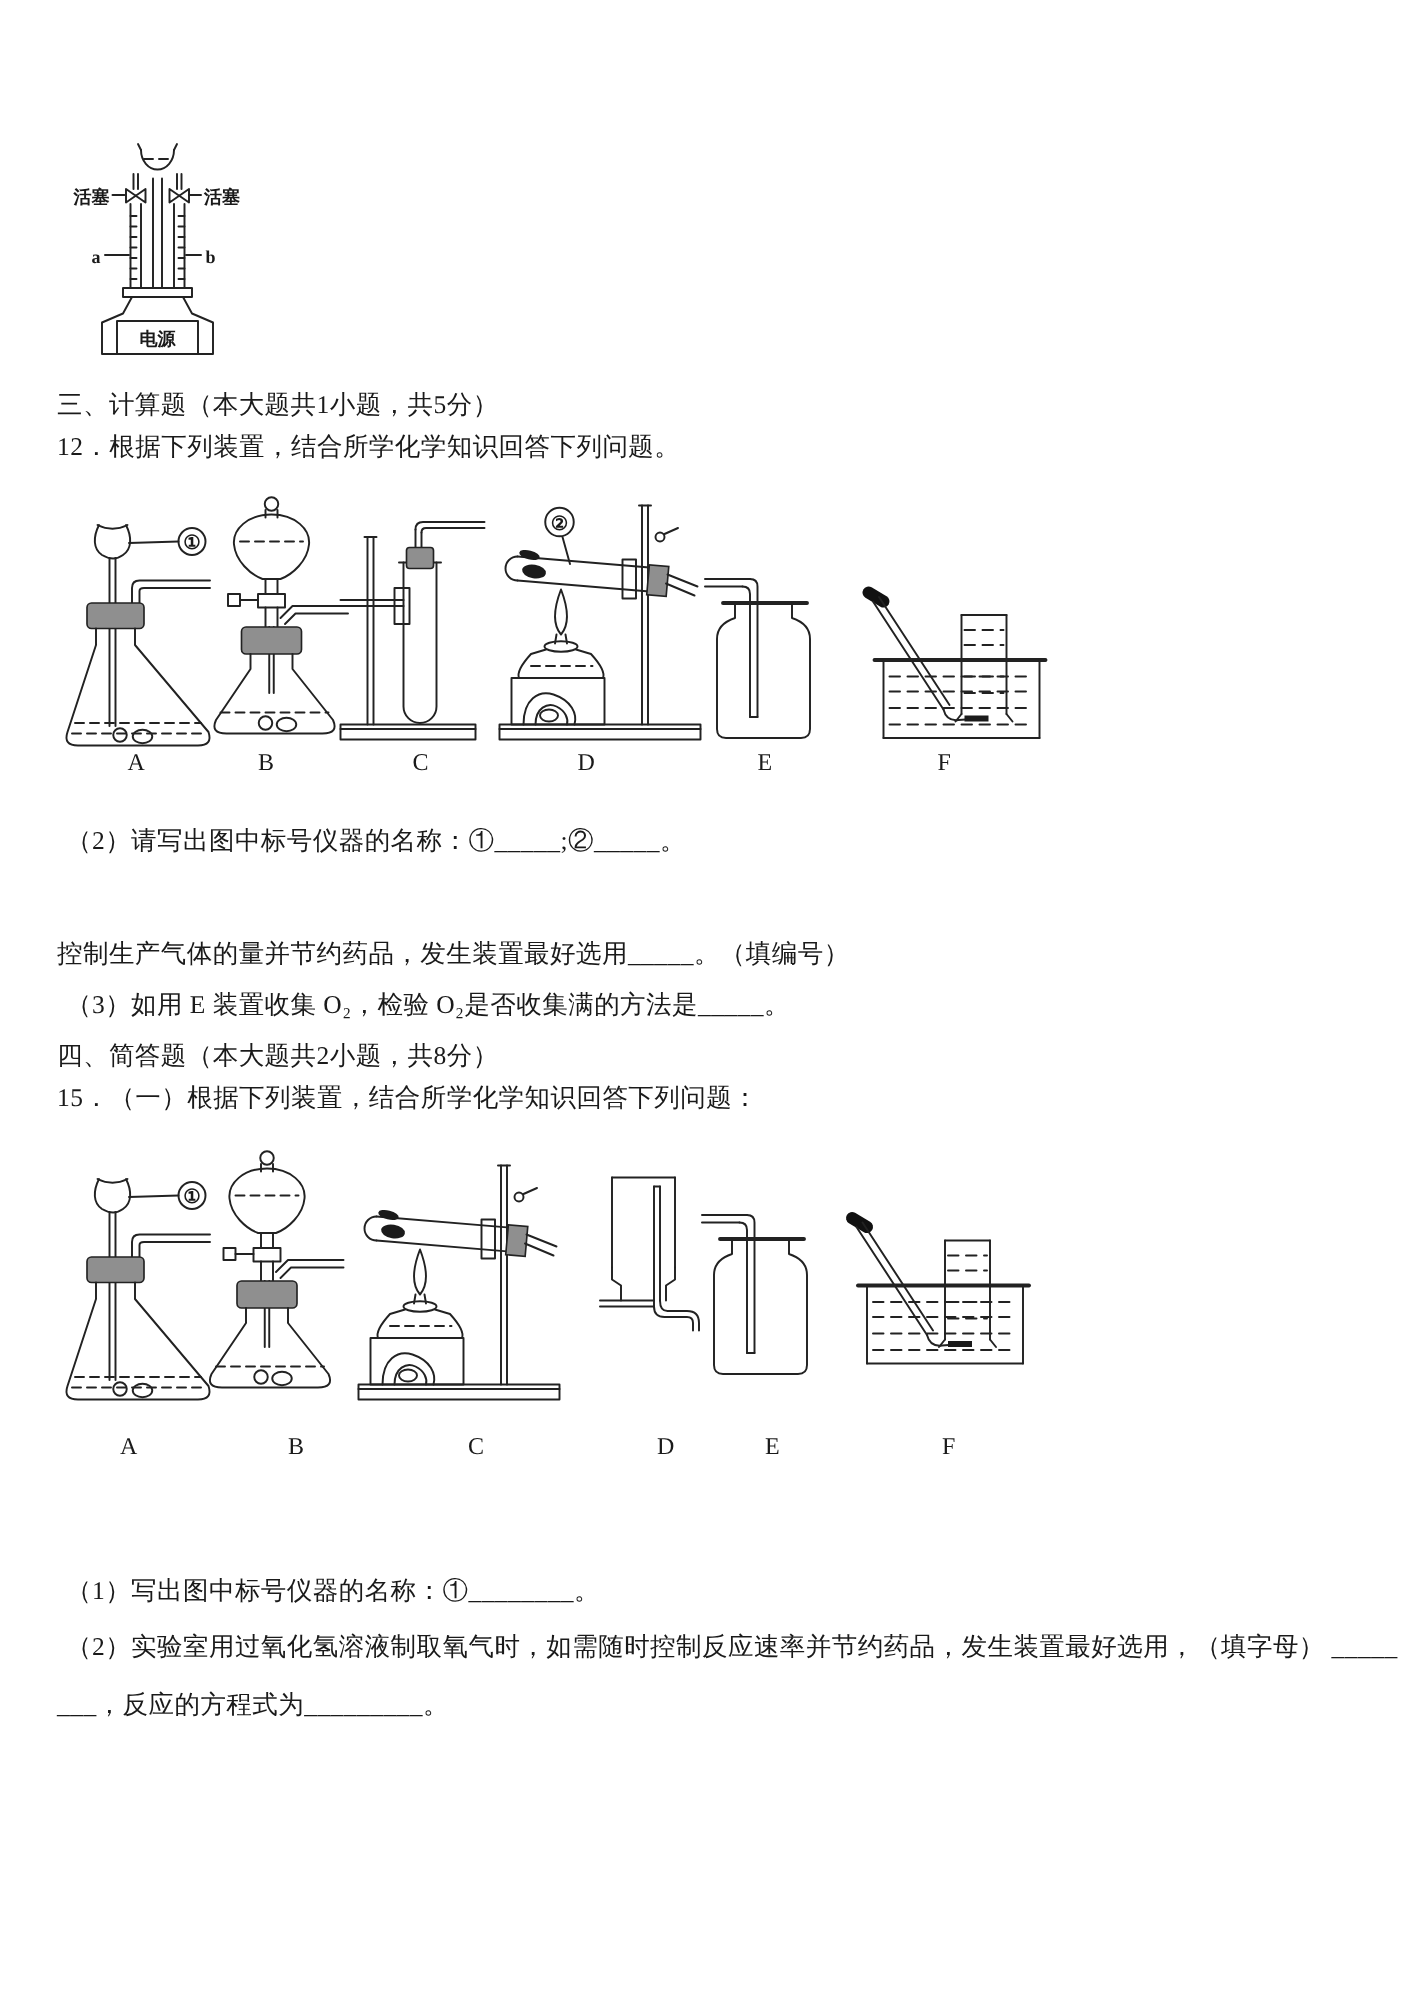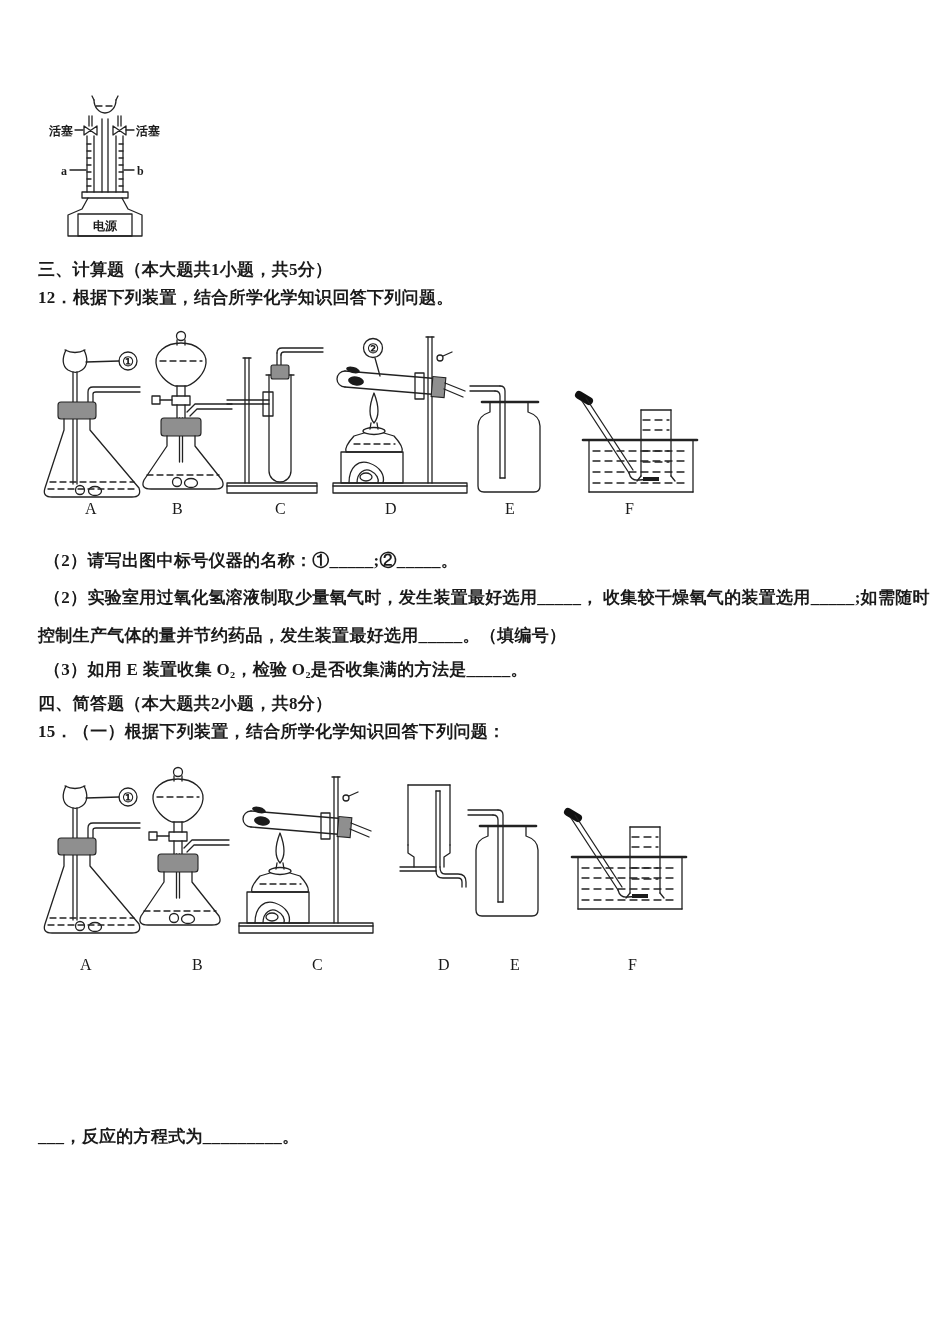--- a/index.html
+++ b/index.html
@@ -1,19 +1,19 @@
 <!DOCTYPE html>
 <html><head>
 <meta charset="utf-8">
 <style>
   html,body{margin:0;padding:0;background:#e8e8e8;}
   .page{position:relative;width:950px;height:1344px;background:#ffffff;margin:0 auto;
         font-family:"Liberation Serif",serif;color:#1a1a1a;overflow:hidden;}
-  .txt{position:absolute;white-space:nowrap;font-size:17px;font-weight:700;letter-spacing:.3px;}
-  .heading{font-weight:700;}
+  .txt{position:absolute;white-space:nowrap;font-size:17px;font-weight:400;letter-spacing:.3px;}
+  .heading{font-weight:400;}
   .row{position:absolute;}
   .row svg{position:absolute;overflow:visible;}
   .applabels span{position:absolute;font-size:16px;font-weight:400;}
   svg.defs{position:absolute;width:0;height:0;}
   .ln{fill:none;stroke:#222;stroke-width:1.3;stroke-linecap:round;stroke-linejoin:round;}
   .dash{stroke-dasharray:6 4;}
   .dash2{stroke-dasharray:7 5;}
   .thick{stroke-width:2.6;}
   .stopper{fill:#8f8f8f;stroke:#222;stroke-width:1.1;}
   .blk{fill:#1b1b1b;stroke:none;}
@@ -229,21 +229,20 @@
       <span style="left:45px;top:170px">A</span>
       <span style="left:132px;top:170px">B</span>
       <span style="left:235px;top:170px">C</span>
       <span style="left:345px;top:170px">D</span>
       <span style="left:465px;top:170px">E</span>
       <span style="left:585px;top:170px">F</span>
     </div>
   </div>
 
   <div class="txt" style="left:44px;top:549px">（2）请写出图中标号仪器的名称：①_____;②_____。</div>
-  <div class="txt" style="left:44px;top:586px">（2）实验室用过氧化氢溶液制取少量氧气时，发生装置最好选用_____，  收集较干燥氧气的装置选用_____;如需随时</div>
   <div class="txt" style="left:38px;top:624px">控制生产气体的量并节约药品，发生装置最好选用_____。（填编号）</div>
   <div class="txt" style="left:44px;top:658px">（3）如用 E 装置收集 O₂，检验 O₂是否收集满的方法是_____。</div>
 
   <div class="txt heading" style="left:38px;top:692px">四、简答题（本大题共2小题，共8分）</div>
   <div class="txt" style="left:38px;top:720px">15．（一）根据下列装置，结合所学化学知识回答下列问题：</div>
 
   <div class="row" style="left:40px;top:763px;width:680px;height:215px">
     <svg style="left:0;top:15px" width="105" height="160">
         <use href="#g-flaskA"></use>
       </svg>
@@ -265,15 +264,17 @@
     <div class="applabels">
       <span style="left:40px;top:193px">A</span>
       <span style="left:152px;top:193px">B</span>
       <span style="left:272px;top:193px">C</span>
       <span style="left:398px;top:193px">D</span>
       <span style="left:470px;top:193px">E</span>
       <span style="left:588px;top:193px">F</span>
     </div>
   </div>
 
+  <div class="txt" style="left:44px;top:1049px">（1）写出图中标号仪器的名称：①________。</div>
+  <div class="txt" style="left:44px;top:1086px">（2）实验室用过氧化氢溶液制取氧气时，如需随时控制反应速率并节约药品，发生装置最好选用，（填字母） _____</div>
   <div class="txt" style="left:38px;top:1125px">___，反应的方程式为_________。</div>
 
 </div>
 
 </body></html>

